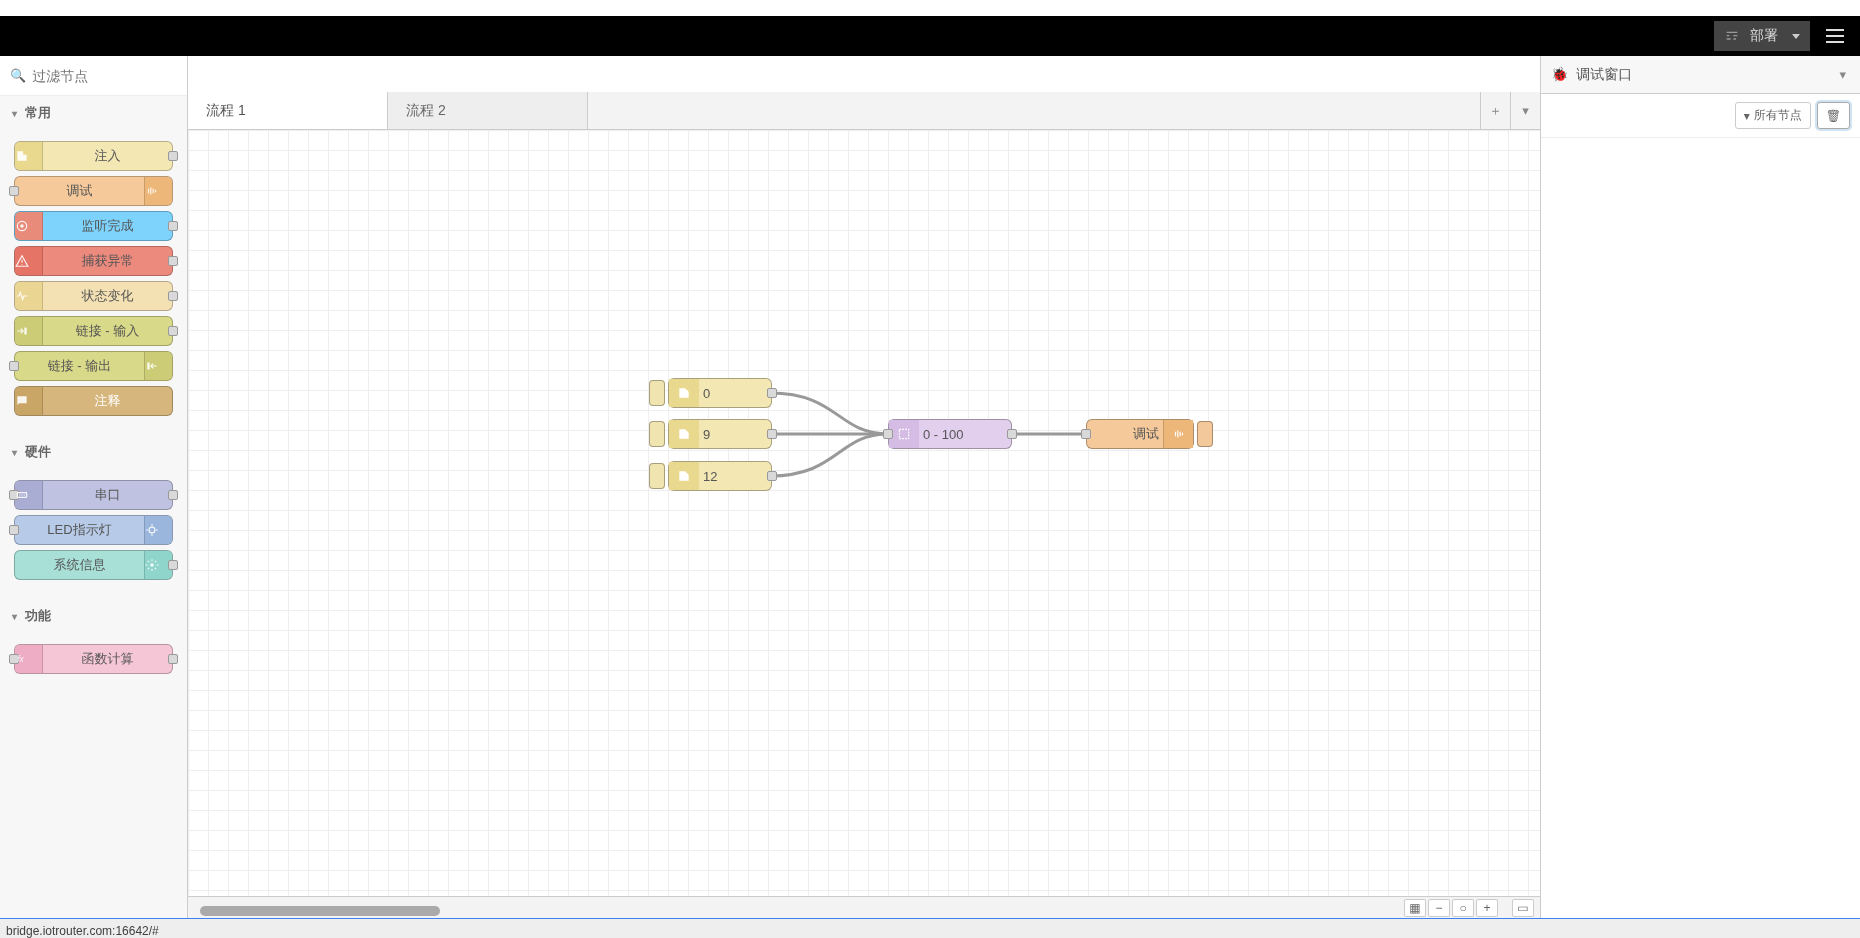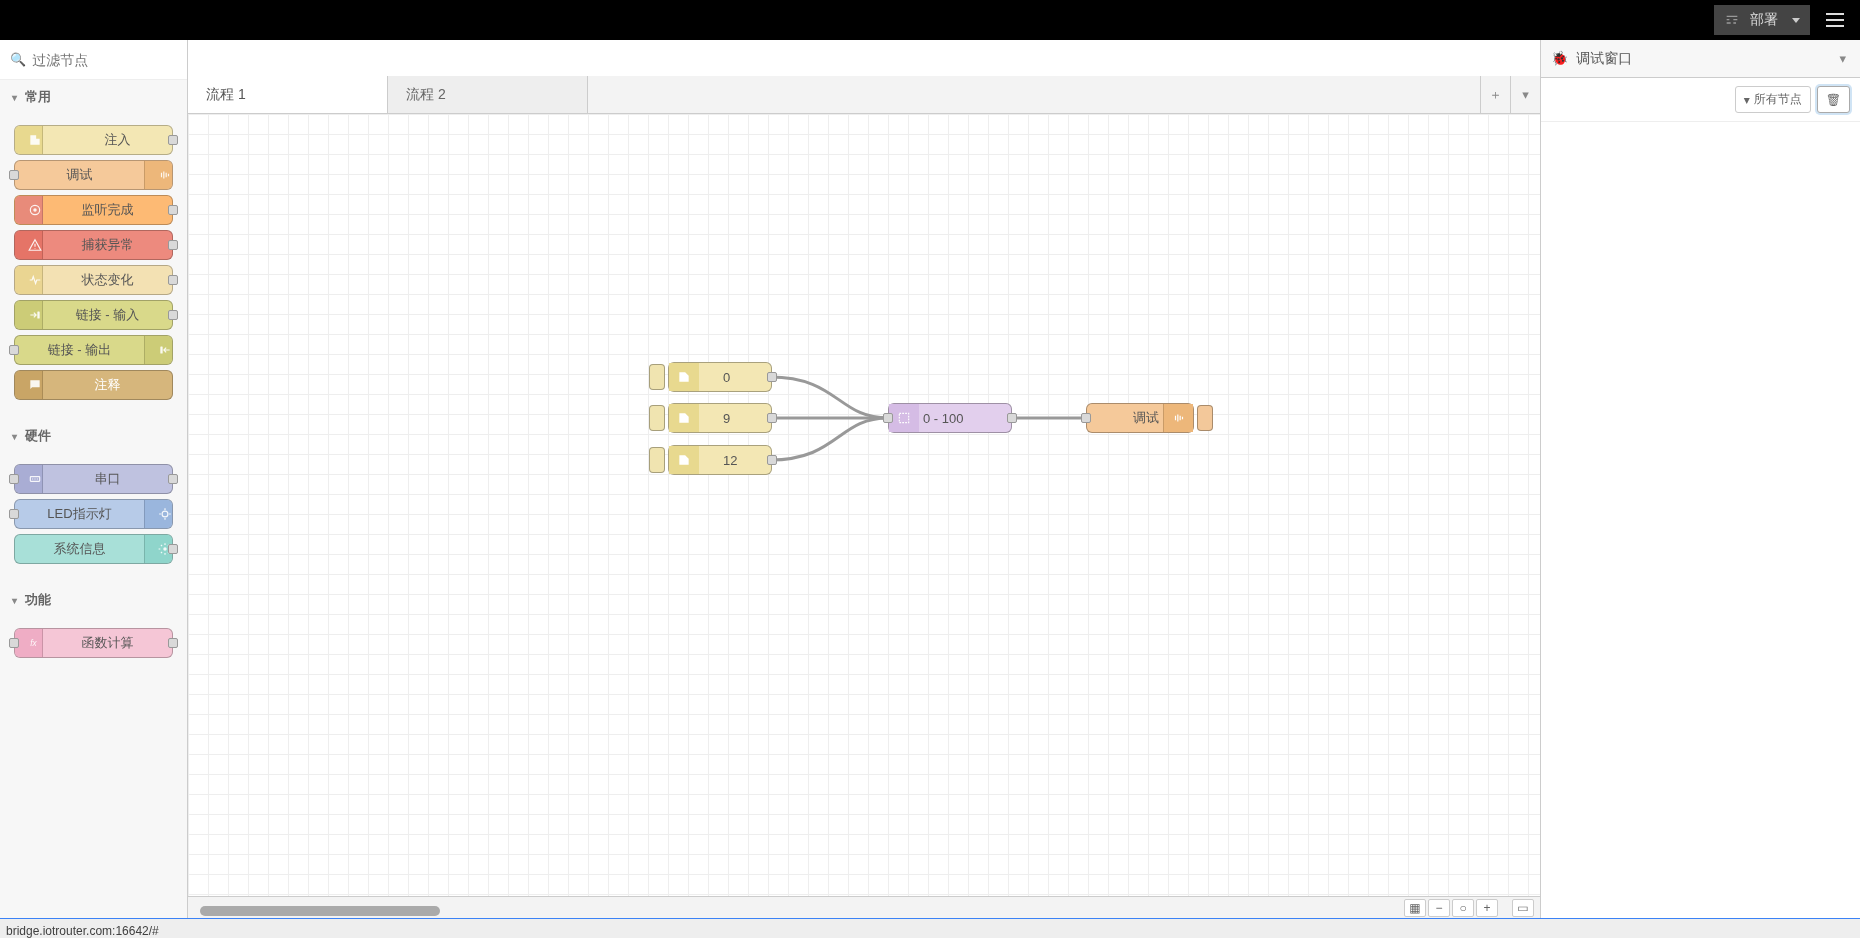--- a/index.html
+++ b/index.html
@@ -1,20 +1,20 @@
 <!DOCTYPE html>
 <html><head>
 <meta charset="utf-8">
 <style>
 * { box-sizing: border-box; margin: 0; padding: 0; }
 body { font-family: -apple-system, BlinkMacSystemFont, "Segoe UI", Arial, sans-serif; font-size: 13px; color: #555; overflow: hidden; }
 .app { display: flex; flex-direction: column; width: 1860px; height: 938px; background: #fff; }
 
 
-.header { height: 40px; background: #000; display: flex; align-items: center; justify-content: flex-end; padding: 0 8px; gap: 8px; }
+.header { height: 40px; background: #000; display: flex; align-items: center; justify-content: flex-end; padding: 0 8px; gap: 8px; margin-top: 16px; }
 .deploy-btn { background: #444; color: #ddd; border: none; height: 30px; padding: 0 10px; display: flex; align-items: center; gap: 10px; cursor: pointer; font-size: 14px; }
 .deploy-btn .caret { border-left: 4px solid transparent; border-right: 4px solid transparent; border-top: 5px solid #ccc; margin-left: 4px; }
 .menu-btn { background: transparent; border: none; cursor: pointer; padding: 6px 8px; }
 .menu-btn .bars { width: 18px; height: 2px; background: #ddd; position: relative; display: block; }
 .menu-btn .bars::before, .menu-btn .bars::after { content: ""; position: absolute; width: 18px; height: 2px; background: #ddd; left: 0; }
 .menu-btn .bars::before { top: -6px; }
 .menu-btn .bars::after { top: 6px; }
 .deploy-icon svg { width: 16px; height: 16px; fill: #999; }
 
 
@@ -27,33 +27,33 @@
 .search-icon { color: #aaa; margin-right: 6px; font-size: 13px; }
 .palette-scroll { flex: 1; overflow-y: auto; padding-bottom: 10px; position: relative; }
 .palette-scroll::-webkit-scrollbar { width: 10px; }
 .palette-scroll::-webkit-scrollbar-thumb { background: #aaa; border-radius: 5px; }
 .cat-header { display: flex; align-items: center; padding: 8px 12px; cursor: pointer; font-weight: bold; color: #666; background: #f7f7f7; }
 .cat-header .chev { margin-right: 8px; font-size: 10px; color: #888; }
 .cat-body { padding: 6px 0 14px; }
 
 .p-node { position: relative; height: 30px; margin: 5px 14px; border-radius: 6px; border: 1px solid rgba(0,0,0,0.25); display: flex; align-items: center; font-size: 13px; color: #555; cursor: grab; background: #fff; }
 .p-node .label { flex: 1; text-align: center; padding: 0 4px; }
-.p-node .ic { width: 28px; height: 100%; display: flex; align-items: center; justify-content: flex-end; border-right: 1px solid rgba(0,0,0,0.15); border-radius: 5px 0 0 5px; }
+.p-node .ic { width: 28px; height: 100%; display: flex; align-items: center; justify-content: flex-start; border-right: 1px solid rgba(0,0,0,0.15); border-radius: 5px 0 0 5px; }
 .p-node .ic.right { border-right: none; border-left: 1px solid rgba(0,0,0,0.15); border-radius: 0 5px 5px 0; }
 .p-node .ic svg { width: 14px; height: 14px; fill: #fff; opacity: 0.9; }
 .port-r, .port-l { position: absolute; width: 10px; height: 10px; background: #d9d9d9; border: 1px solid #999; border-radius: 2px; top: 50%; transform: translateY(-50%); }
 .port-r { right: -6px; }
 .port-l { left: -6px; }
 
 
-.n-inject { background: #f3e7b4; gap: 20px; }
+.n-inject { background: #f3e7b4; }
 .n-inject .ic { background: #e8d98f; }
 .n-debug { background: #f5c99a; }
 .n-debug .ic { background: #edb77a; }
-.n-complete { background: #fdba74; }
+.n-complete { background: #7dd3fc; }
 .n-complete .ic { background: #e88b7a; }
 .n-catch { background: #ed8a7e; }
 .n-catch .ic { background: #e57467; }
 .n-status { background: #f3e1b3; }
 .n-status .ic { background: #ead592; }
 .n-linkin { background: #d9d98a; }
 .n-linkin .ic { background: #cccc77; }
 .n-linkout { background: #d9d98a; }
 .n-linkout .ic { background: #cccc77; }
 .n-comment { background: #d6b67c; color: #fff; }

